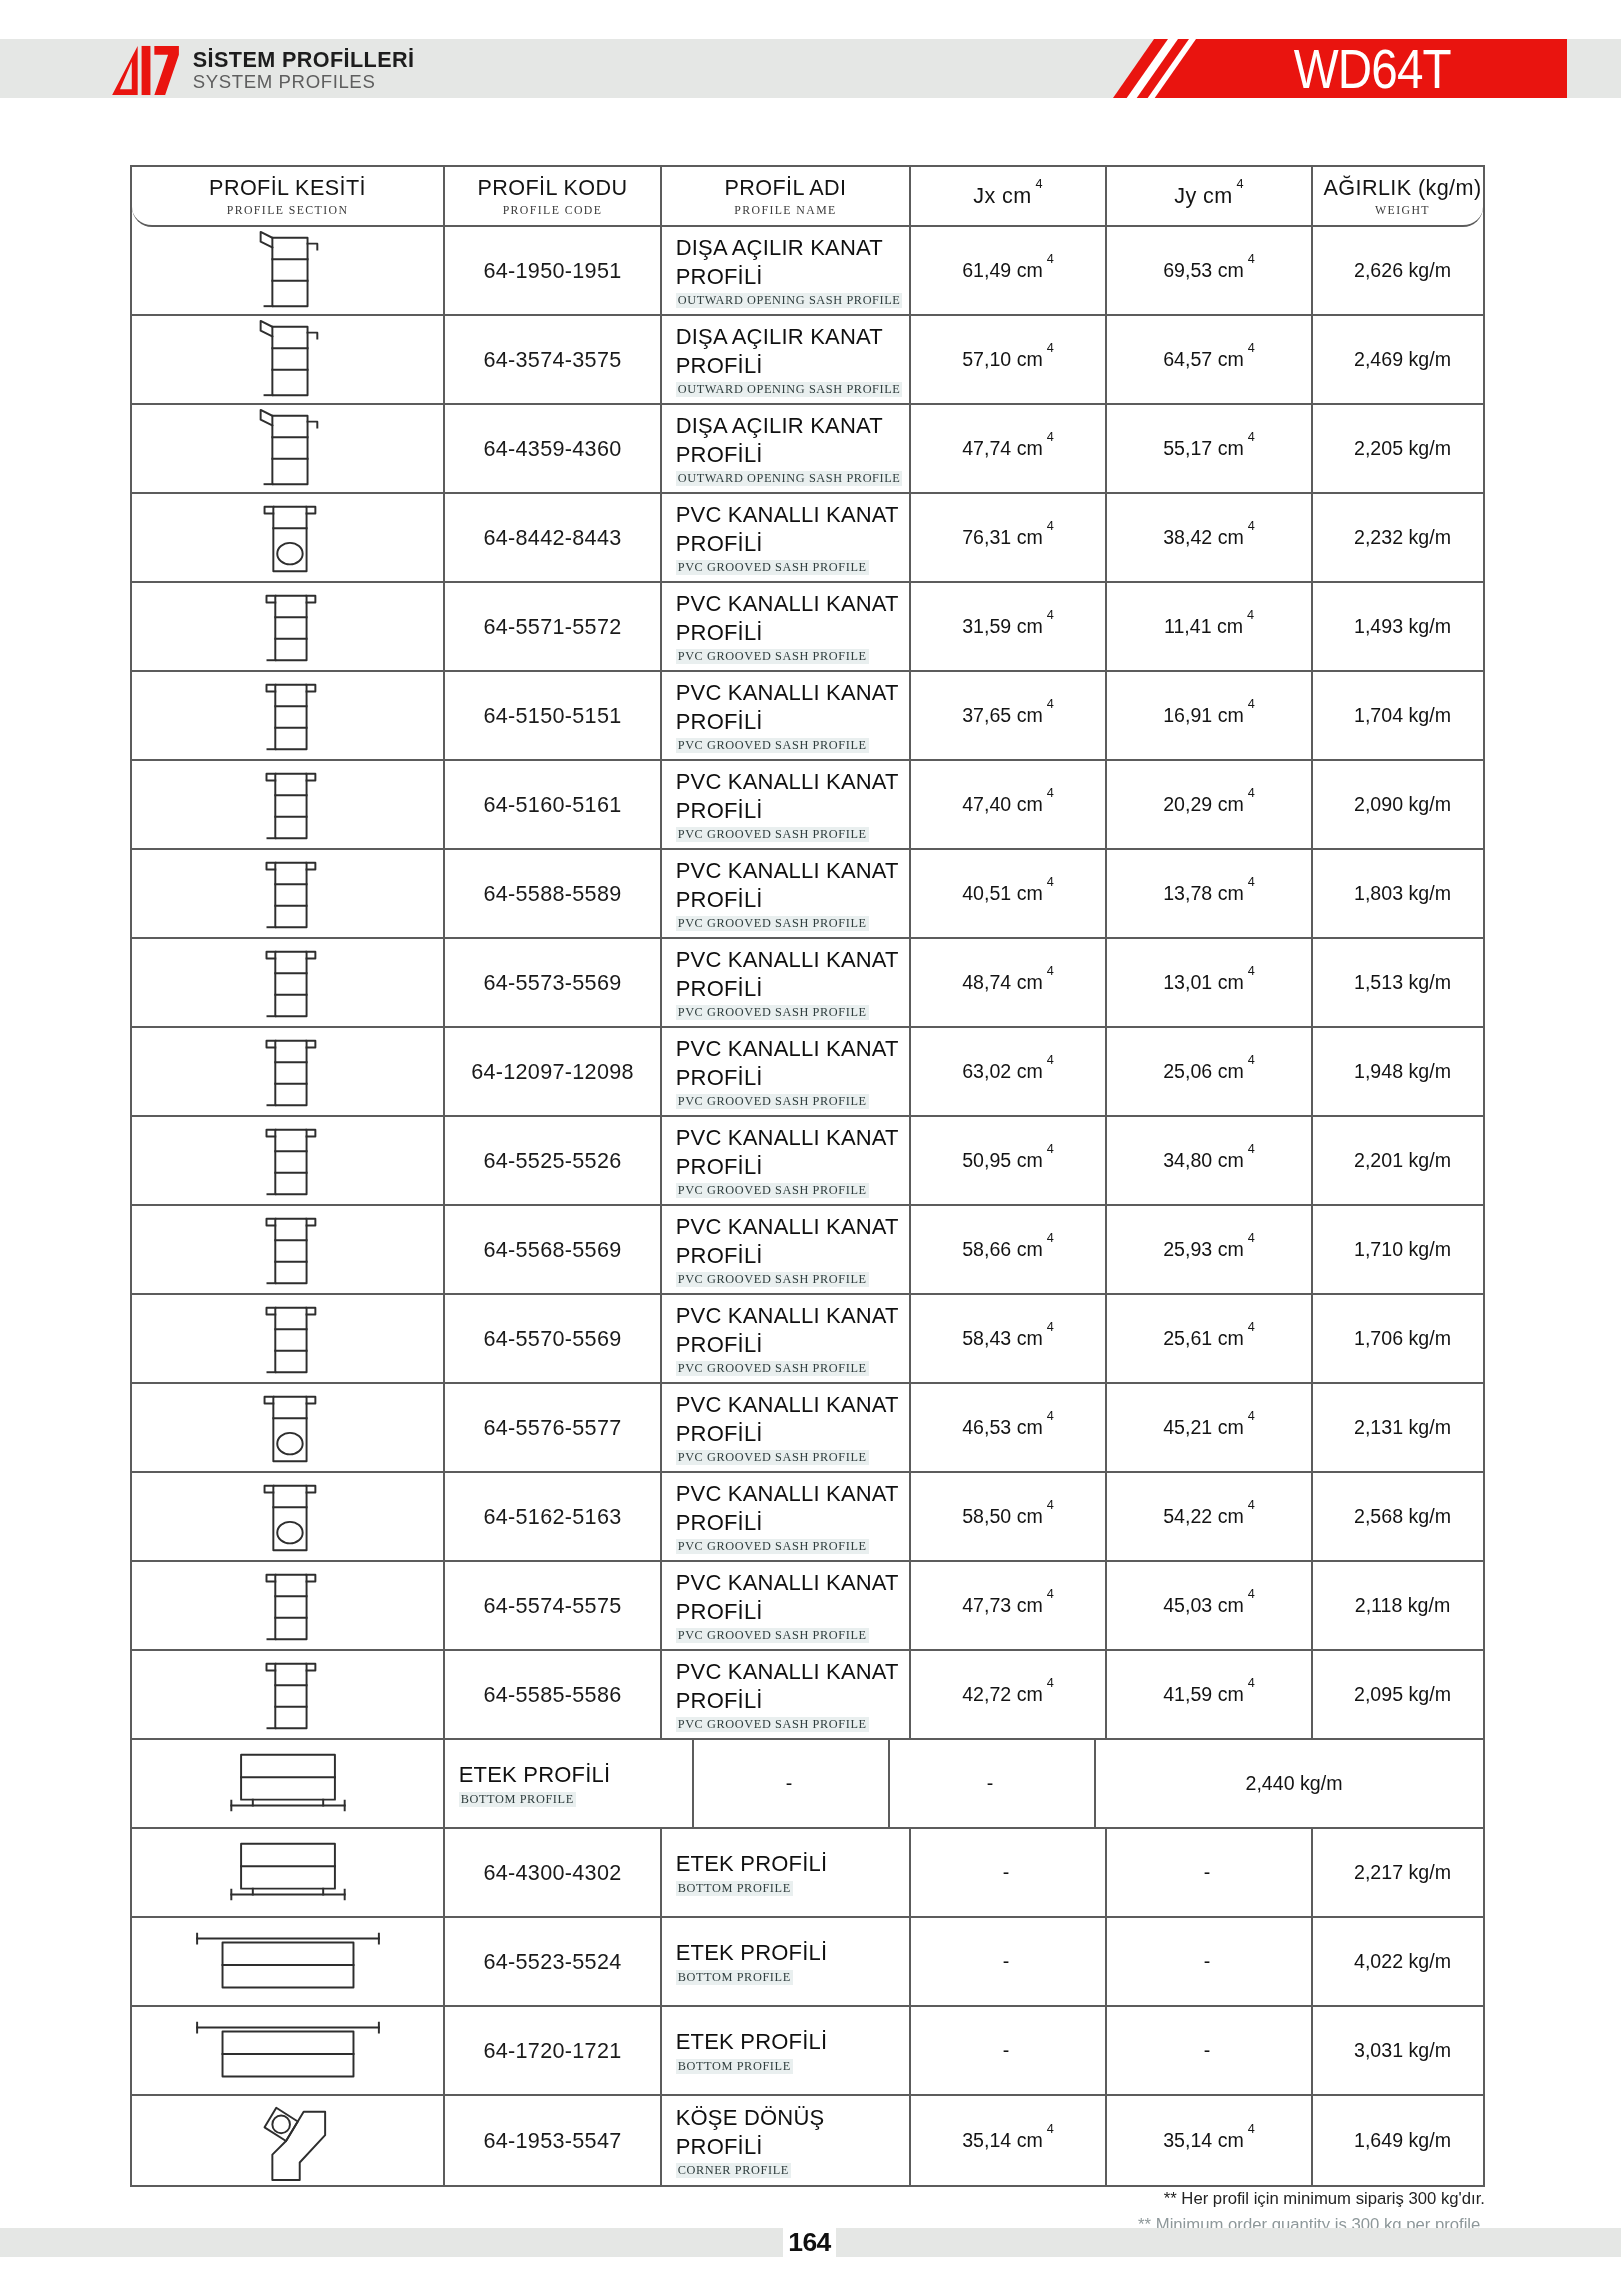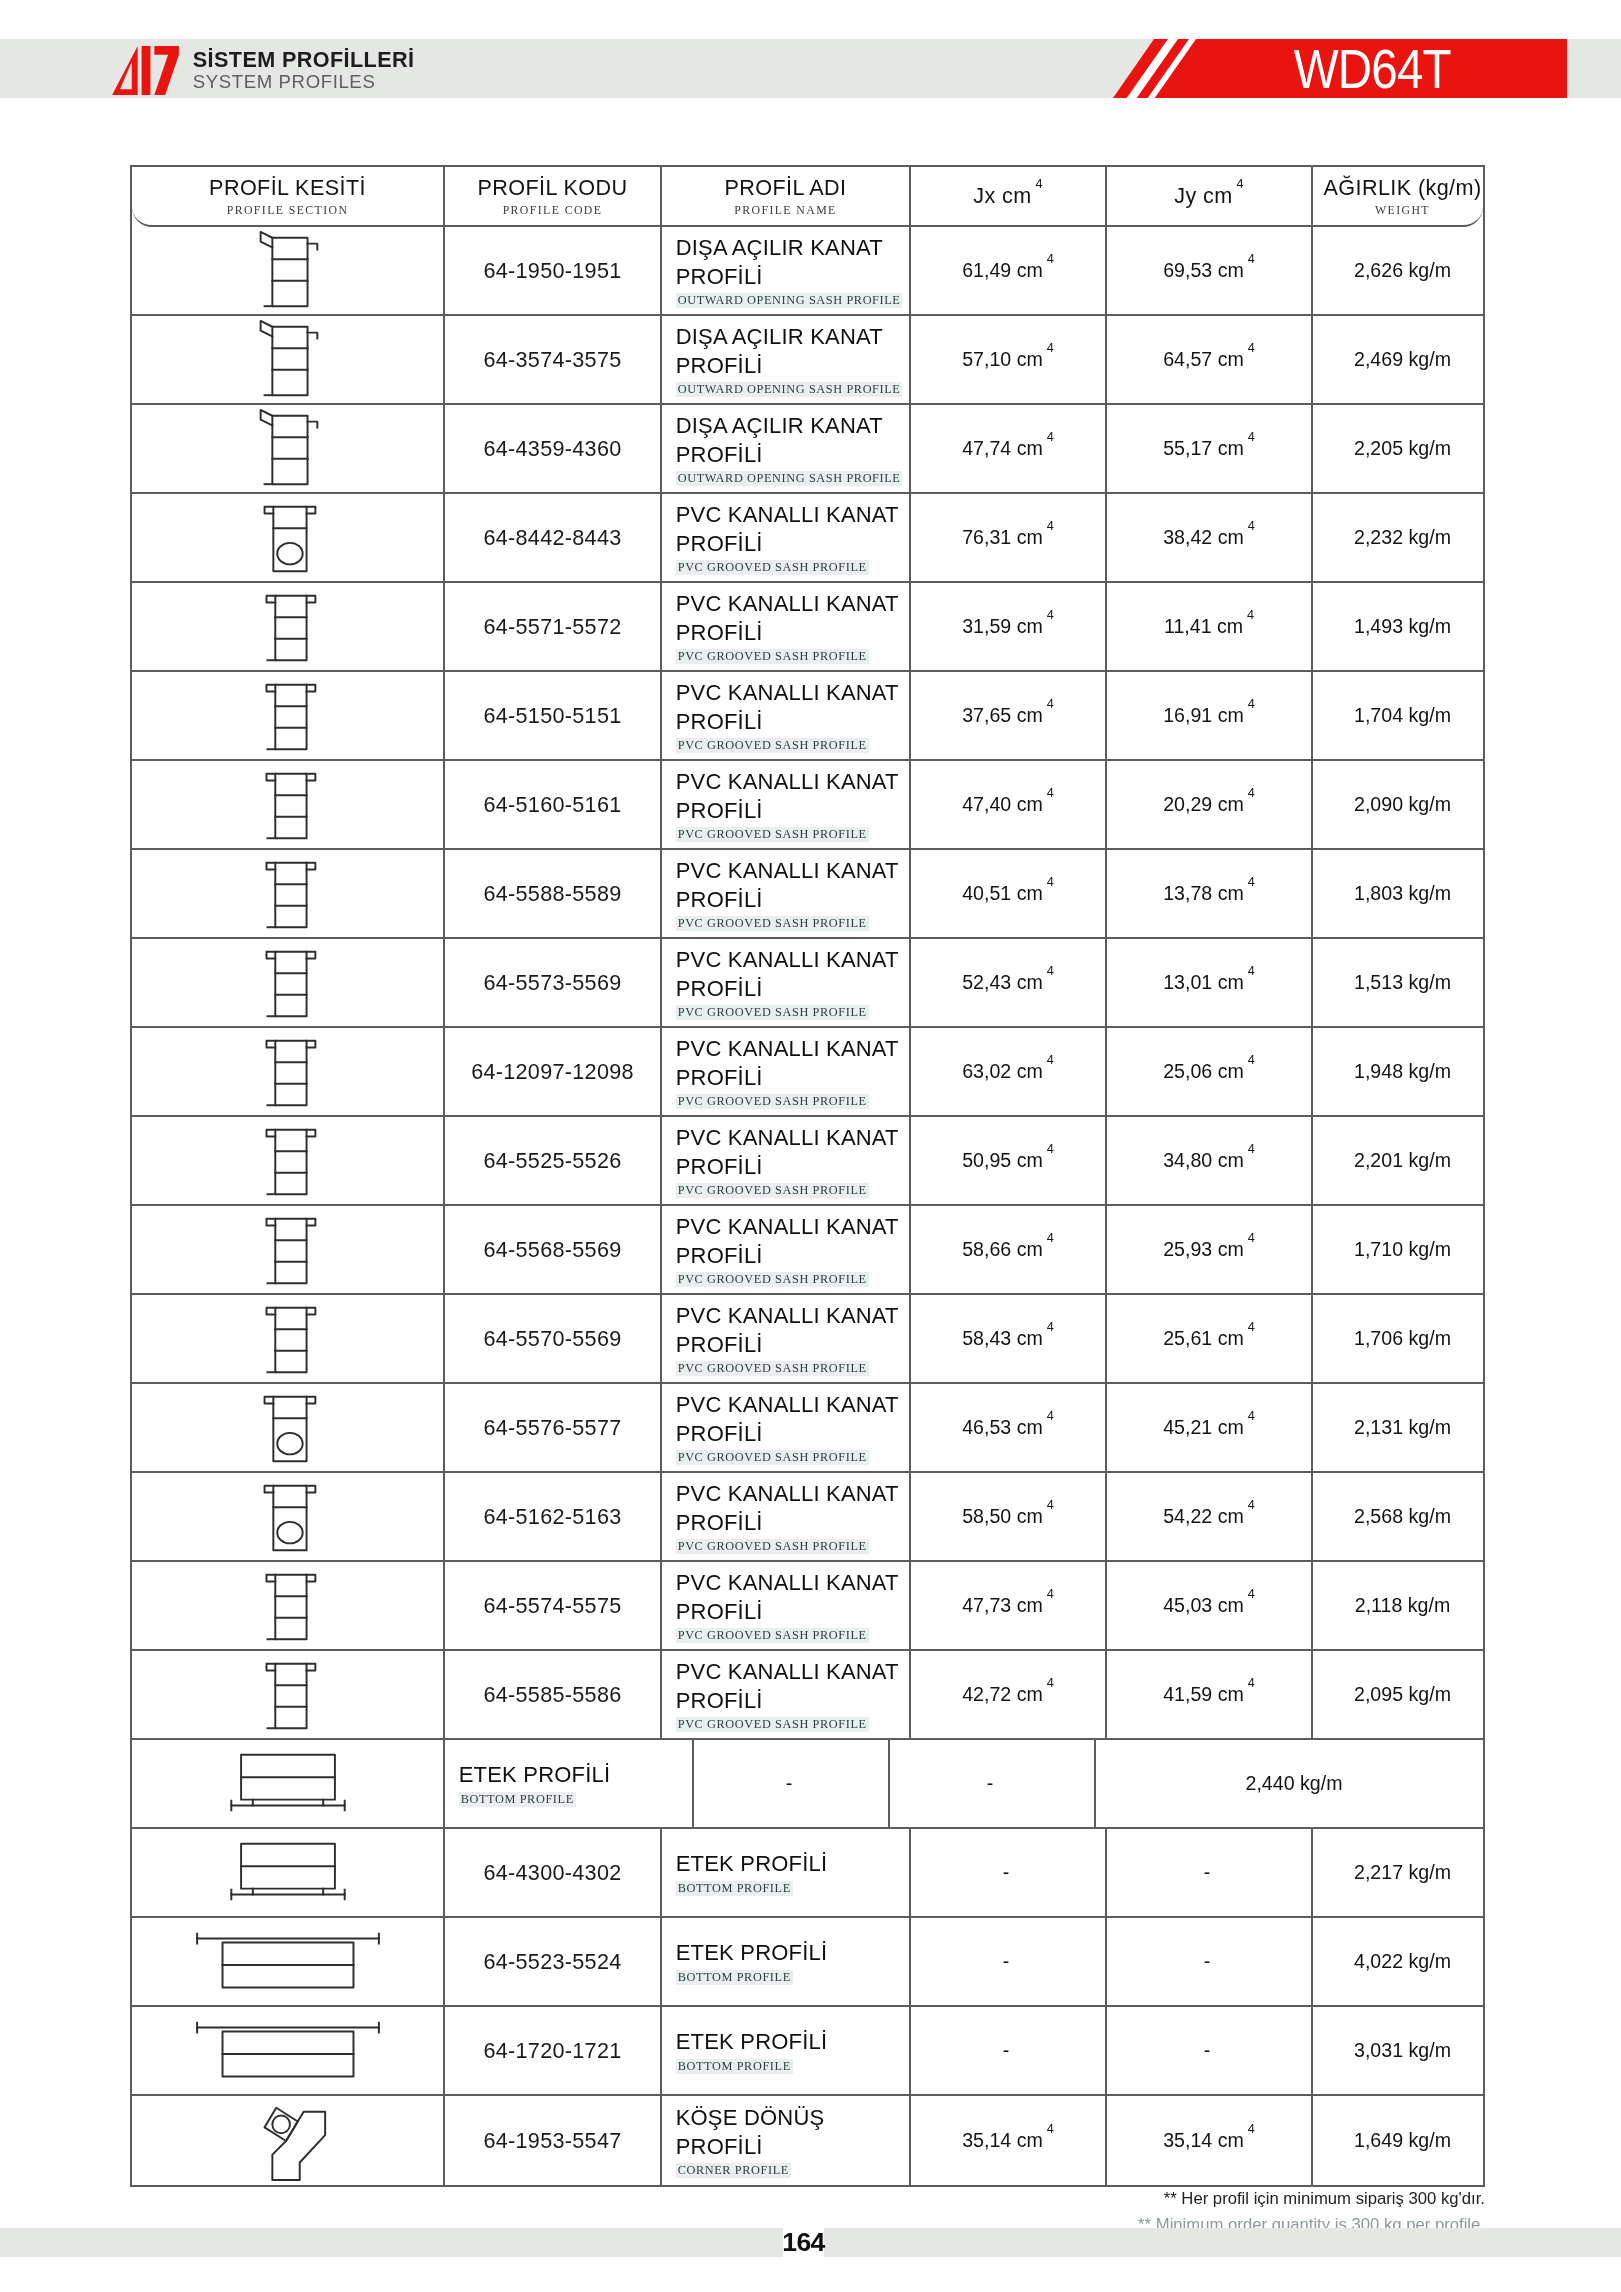--- a/index.html
+++ b/index.html
@@ -66,21 +66,21 @@
   .sk-pvc .g-pvc{display:block;}
   .sk-pvcround .g-pvcround{display:block;}
   .sk-bottom .g-bottom{display:block;}
   .sk-bottomwide .g-bottomwide{display:block;}
   .sk-corner .g-corner{display:block;}
   
   .footnotes{position:absolute;right:136px;top:2186px;text-align:right;line-height:1.55;}
   .fn-tr{font-size:16.7px;color:#222222;}
   .fn-en{font-size:16.7px;color:#8e989a;text-align:center;}
   .bottom-band{position:absolute;left:0;top:2228px;width:1621px;height:29px;background:var(--band);}
-  .page-chip{position:absolute;left:783px;top:2226px;width:41px;height:33px;background:#fff;
+  .page-chip{position:absolute;left:783px;top:2226px;width:53px;height:33px;background:#fff;
              display:flex;align-items:center;justify-content:center;}
   .page-num{font-size:26.5px;font-weight:700;letter-spacing:-0.5px;color:#101010;}
 </style>
 </head>
 <body>
 
 <div class="page">
 
   <div class="top-band"></div>
 
@@ -744,21 +744,21 @@
           </div>
           <div class="cell c-code">
             <span class="code-text">64-5573-5569</span>
           </div>
           <div class="cell c-name">
             <div class="name-main">PVC KANALLI KANAT PROFİLİ</div>
             <div class="name-sub">PVC GROOVED SASH PROFILE</div>
           </div>
           <div class="cell c-jx">
             <div class="valwrap">
-              <span class="val">52,43 cm</span>
+              <span class="val">48,74 cm</span>
               <span class="sup">4</span>
             </div>
           </div>
           <div class="cell c-jy">
             <div class="valwrap">
               <span class="val">13,01 cm</span>
               <span class="sup">4</span>
             </div>
           </div>
           <div class="cell c-weight">

